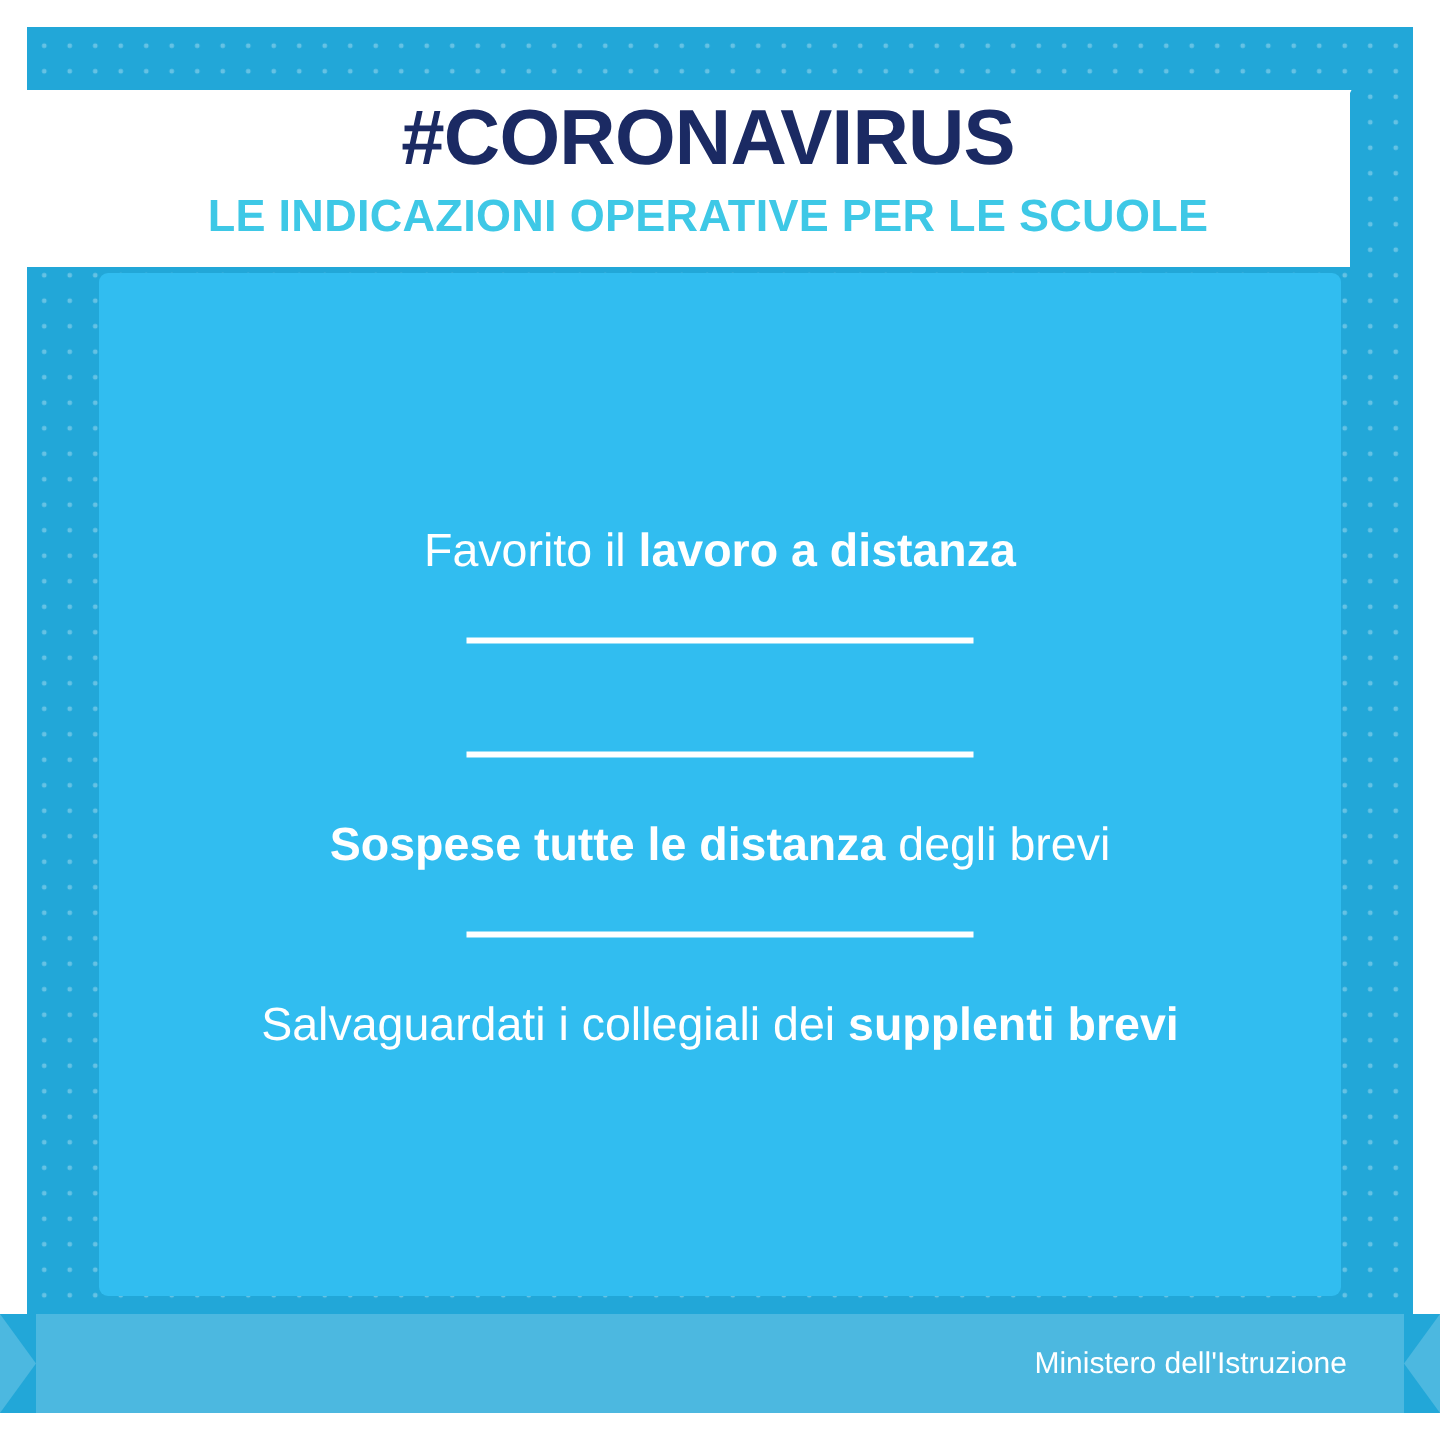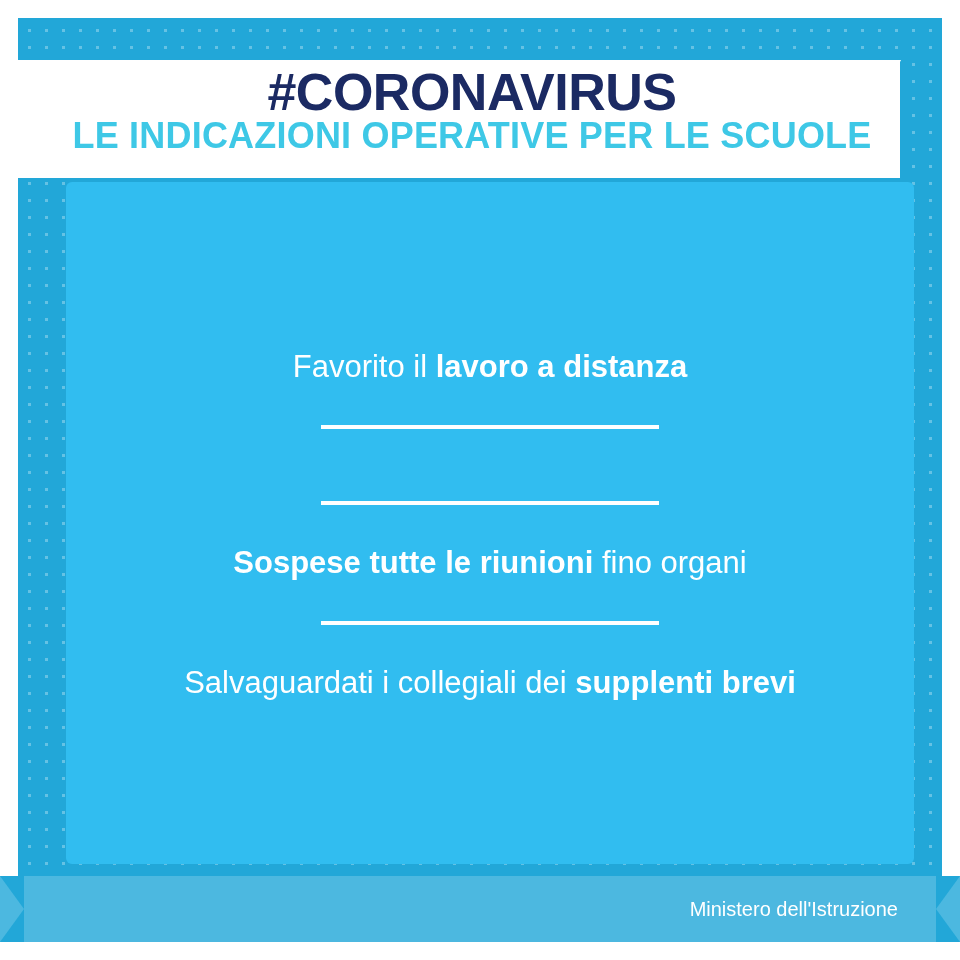--- a/index.html
+++ b/index.html
@@ -87,38 +87,38 @@
   .title-main {
     font-size: 52px;
     font-weight: bold;
     color: #1b2a63;
     letter-spacing: -0.5px;
     line-height: 1.0;
     margin: 0;
     white-space: nowrap;
   }
   .title-sub {
-    font-size: 36px;
+    font-size: 30px;
     font-weight: bold;
     color: #3ec8e6;
     letter-spacing: 0.2px;
     line-height: 1.0;
+    margin-top: 12px;
     white-space: nowrap;
   }
 
   
   .content-card {
     position: absolute;
     left: 66px;
     top: 182px;
     width: 828px;
     height: 682px;
     background: #31bdf0;
     border-radius: 6px;
-    padding-left: 20px;
   }
   .content-inner {
     position: absolute;
     left: 0; top: 0;
     width: 100%; height: 100%;
     display: flex;
     flex-direction: column;
     align-items: center;
     justify-content: center;
     padding-top: 4px;
@@ -202,21 +202,21 @@
   <div class="header-inner">
     <div class="title-main">#CORONAVIRUS</div>
     <div class="title-sub">LE INDICAZIONI OPERATIVE PER LE SCUOLE</div>
   </div>
 
   <div class="content-card">
     <div class="content-inner" id="content-list">
         <div class="item"><span>Favorito il </span><b>lavoro a distanza</b></div>
         <div class="divider"></div>
         <div class="divider"></div>
-        <div class="item"><b>Sospese tutte le riunioni</b><span> fino organi</span><br></div>
+        <div class="item"><b>Sospese tutte le distanza</b><span> degli brevi</span><br></div>
         <div class="divider"></div>
         <div class="item"><span>Salvaguardati i collegiali dei </span><b>supplenti brevi</b></div>
       </div>
   </div>
 
   <div class="footer-band">
     <div class="footer-text">Ministero dell'Istruzione</div>
   </div>
 </div>
 

